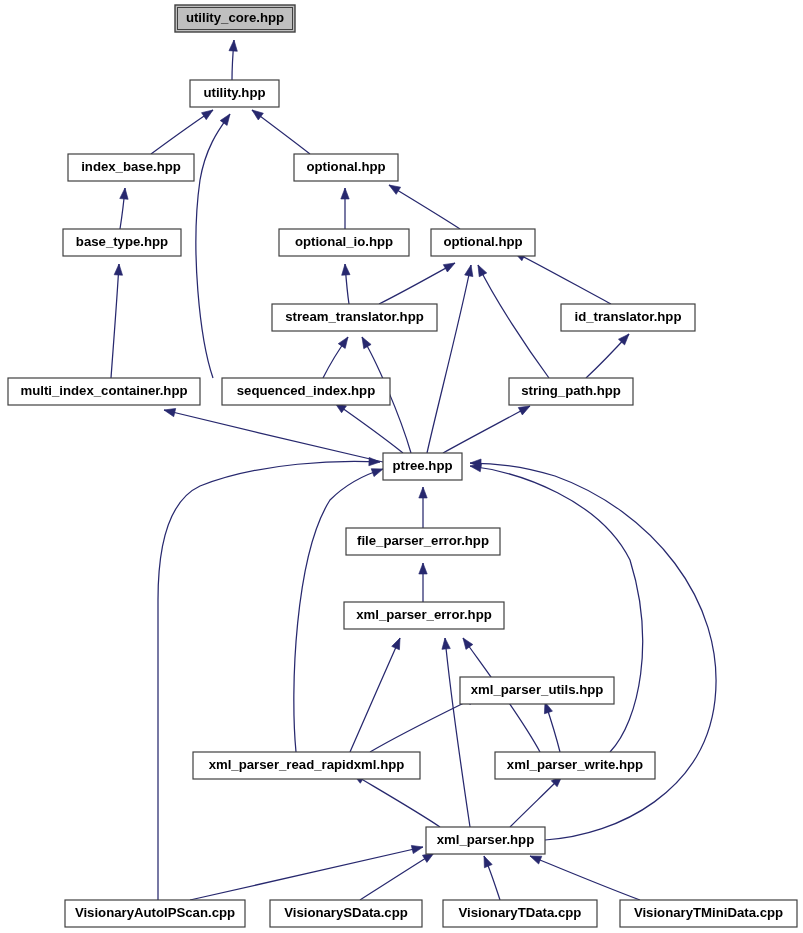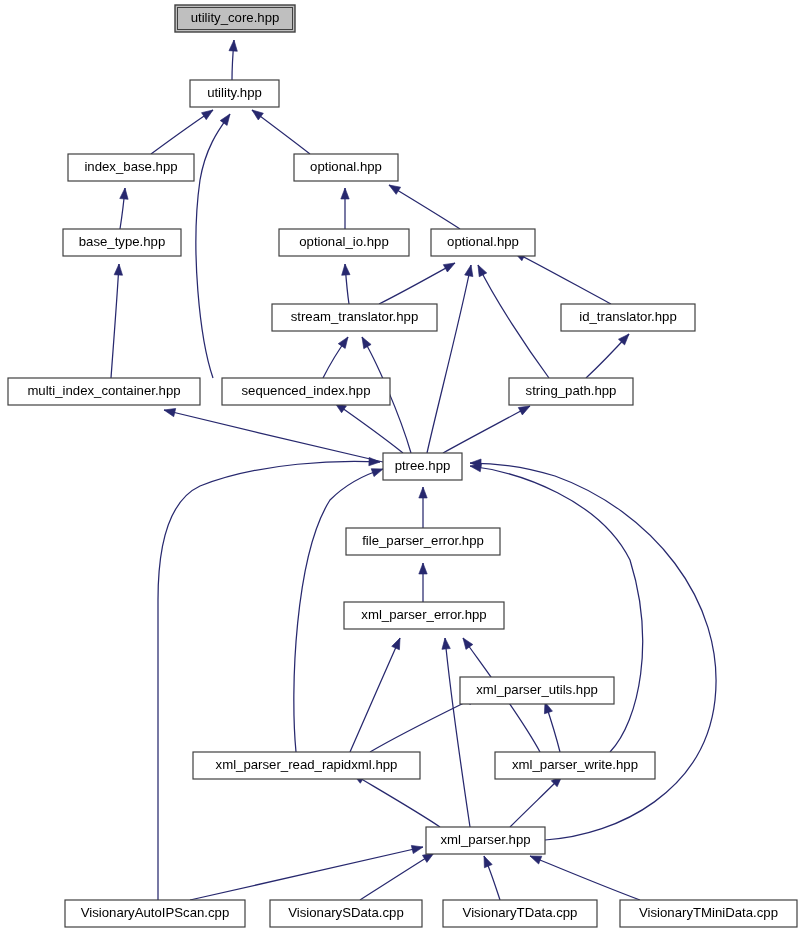--- a/index.html
+++ b/index.html
@@ -11,20 +11,21 @@
   body {
     width: 803px;
     height: 933px;
     font-family: "Liberation Sans", "DejaVu Sans", sans-serif;
     overflow: hidden;
   }
   #graph-root {
     position: relative;
     width: 744px;
     height: 933px;
+    font-weight: bold;
   }
   svg#dep-graph {
     display: block;
     width: 803px;
     height: 933px;
   }
   .node-box {
     fill: #ffffff;
     stroke: #404040;
     stroke-width: 1.2px;

